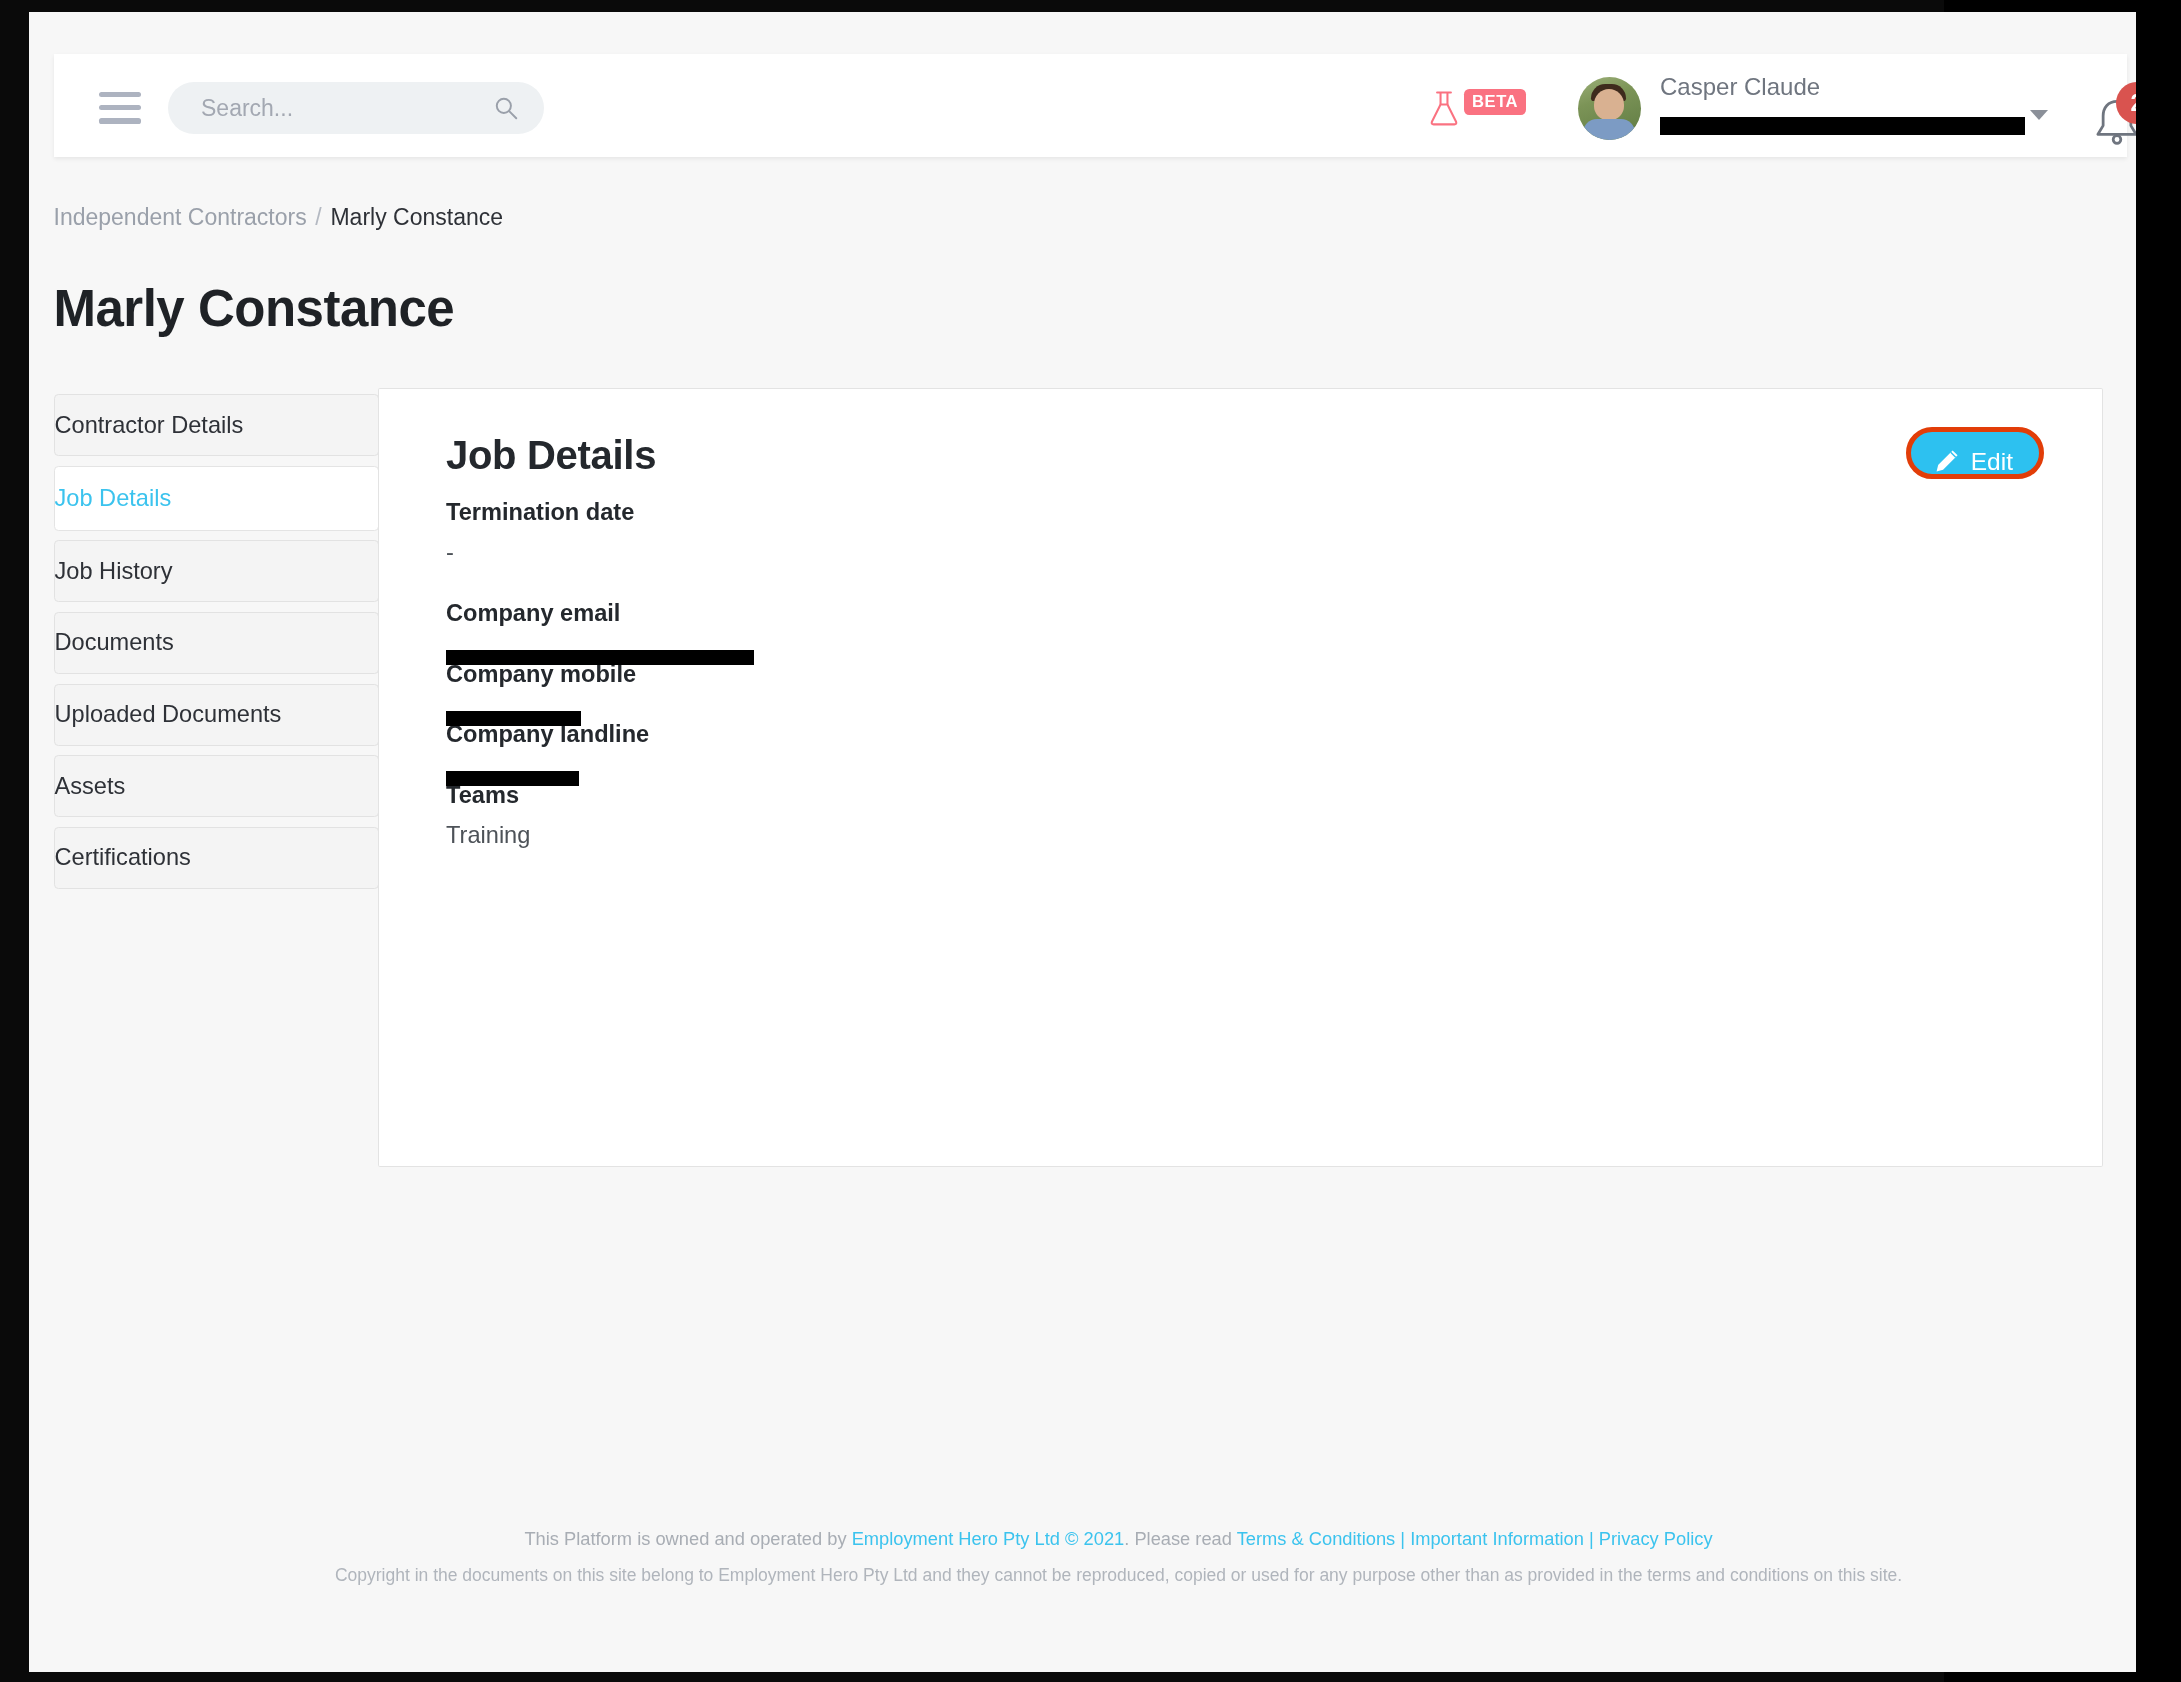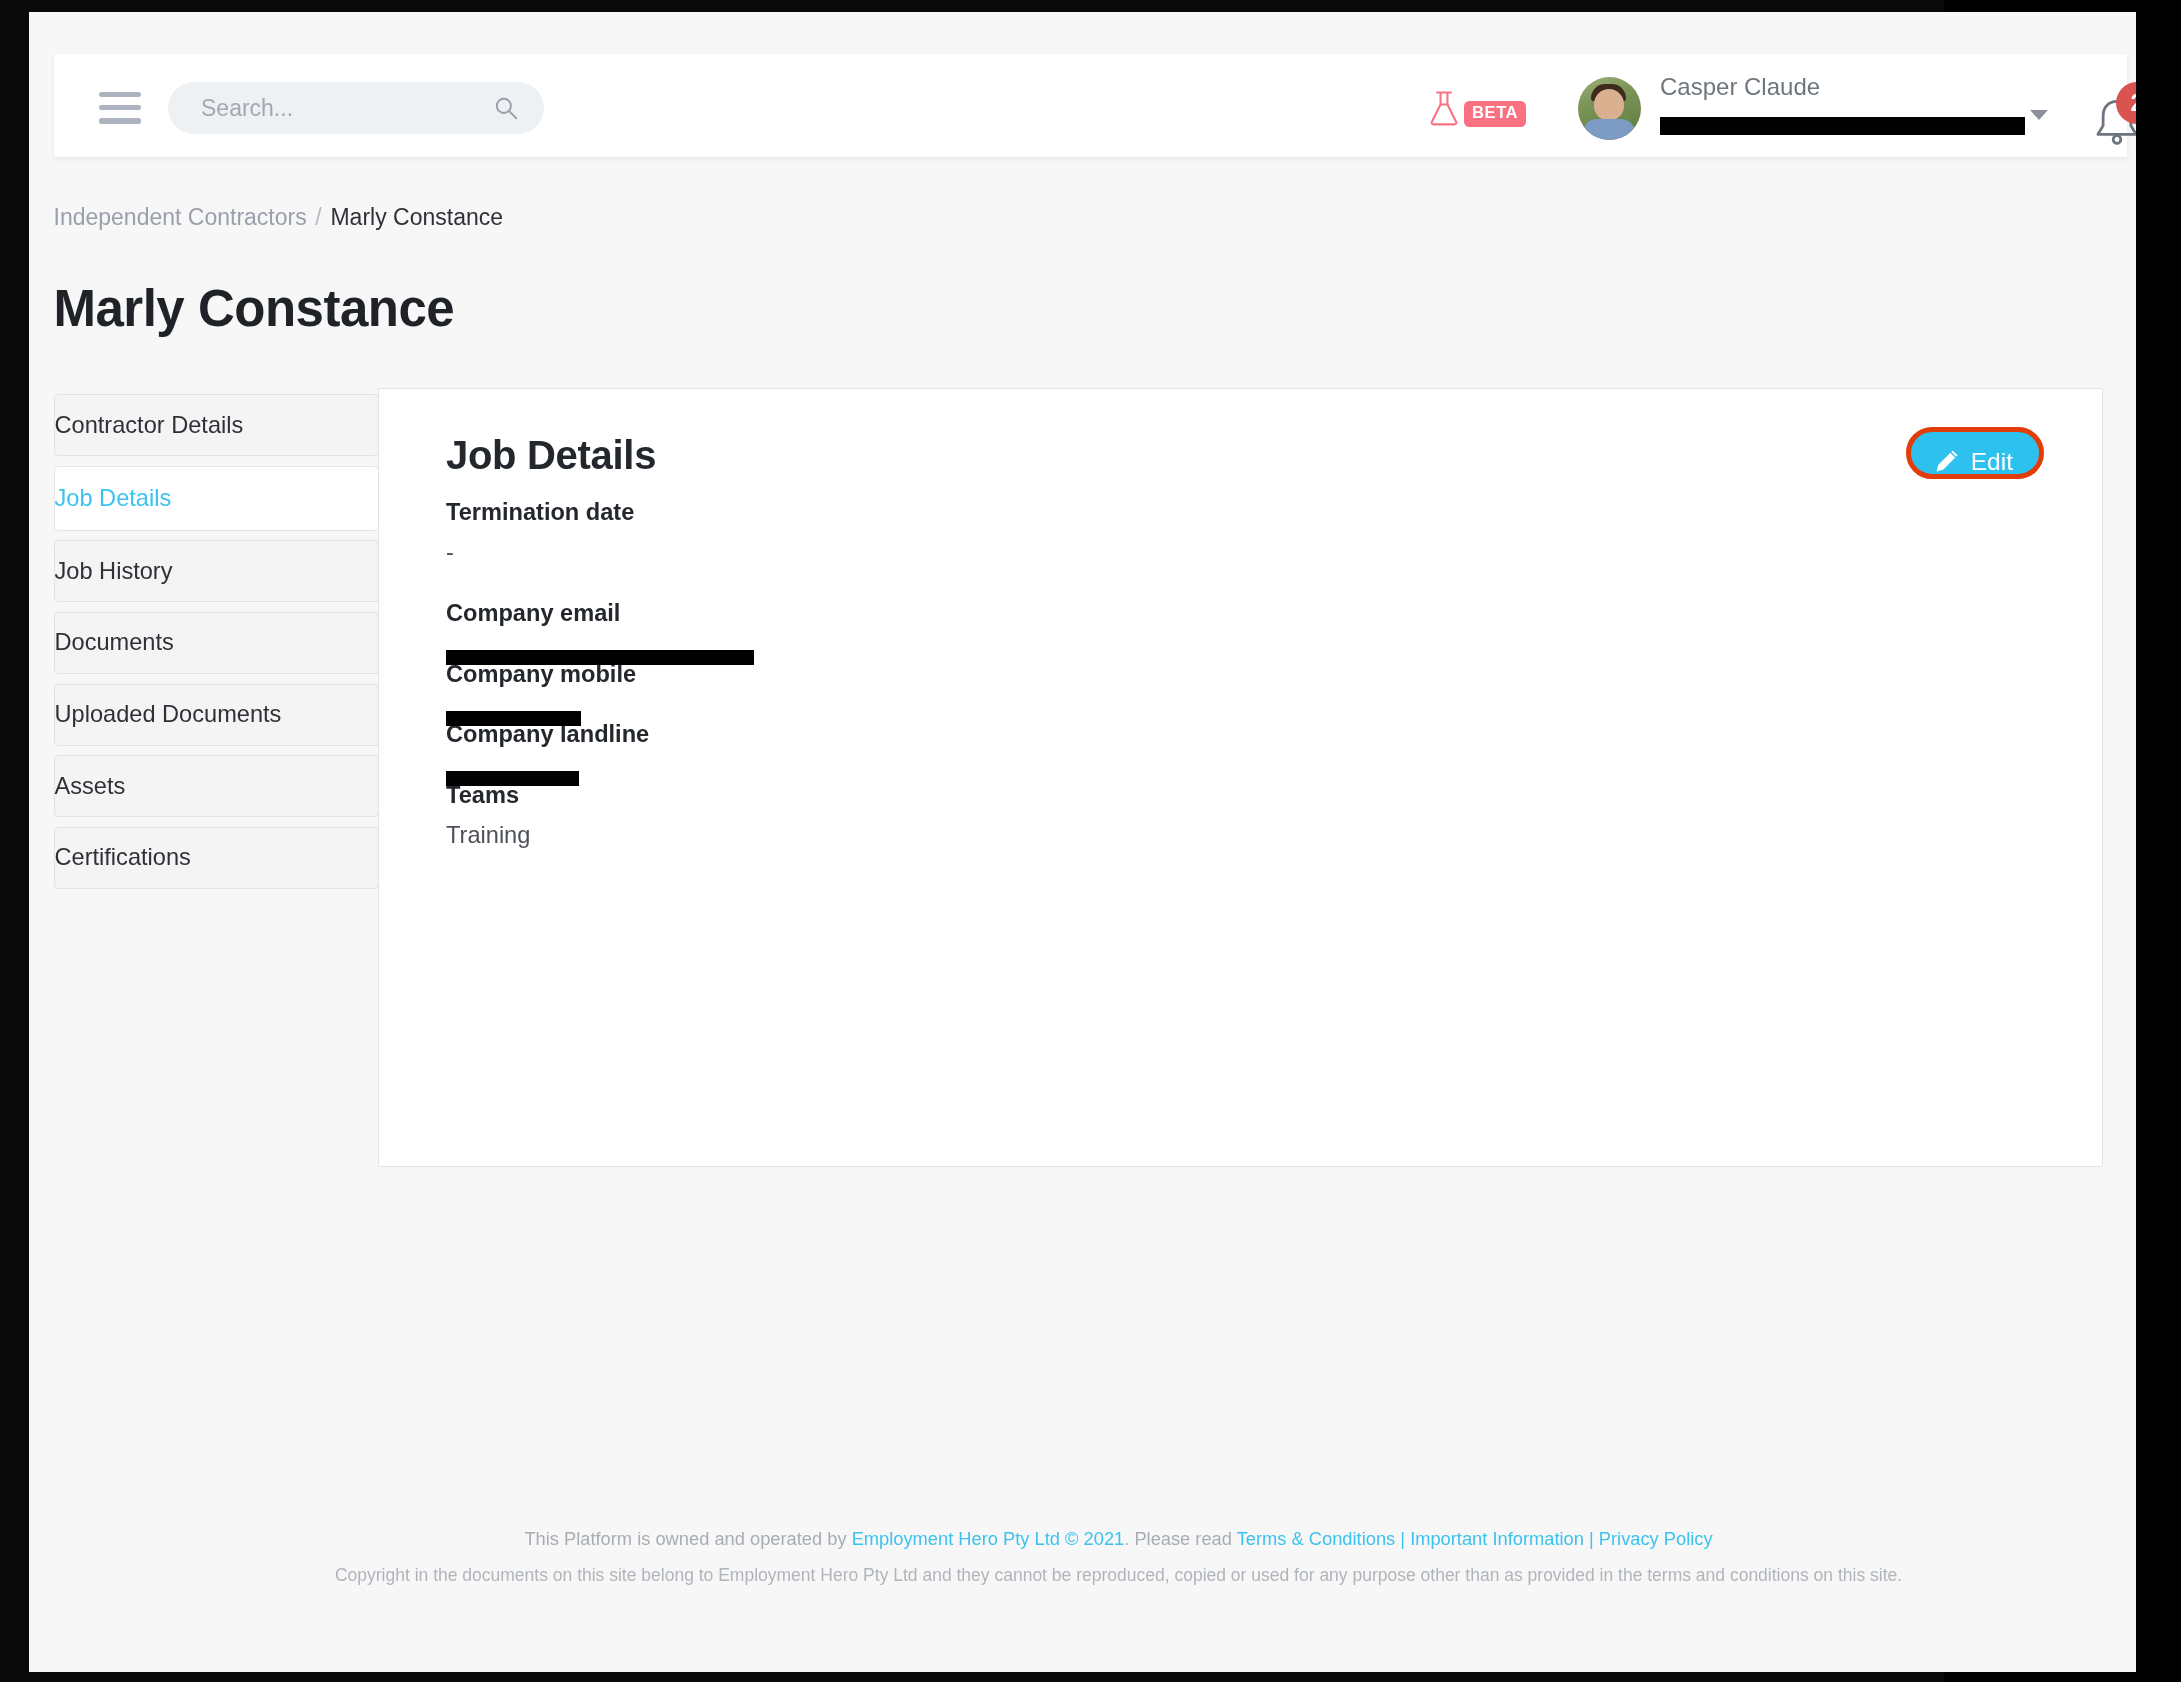--- a/index.html
+++ b/index.html
@@ -76,21 +76,21 @@
     position: absolute;
     right: 26px; top: 15px;
     width: 23px; height: 23px;
   }
   .search-icon svg { display: block; }
 
   
   .beta-wrap {
     position: absolute;
     left: 1375px; top: 35px;
-    display: flex; align-items: flex-end;
+    display: flex; align-items: flex-start;
     height: 38px;
     cursor: pointer;
   }
   .flask-icon { width: 30px; height: 38px; }
   .beta-badge {
     margin-left: 5.2px;
     background: #fa7281;
     color: #ffffff;
     border-radius: 5.2px;
     font-size: 16.6px;

